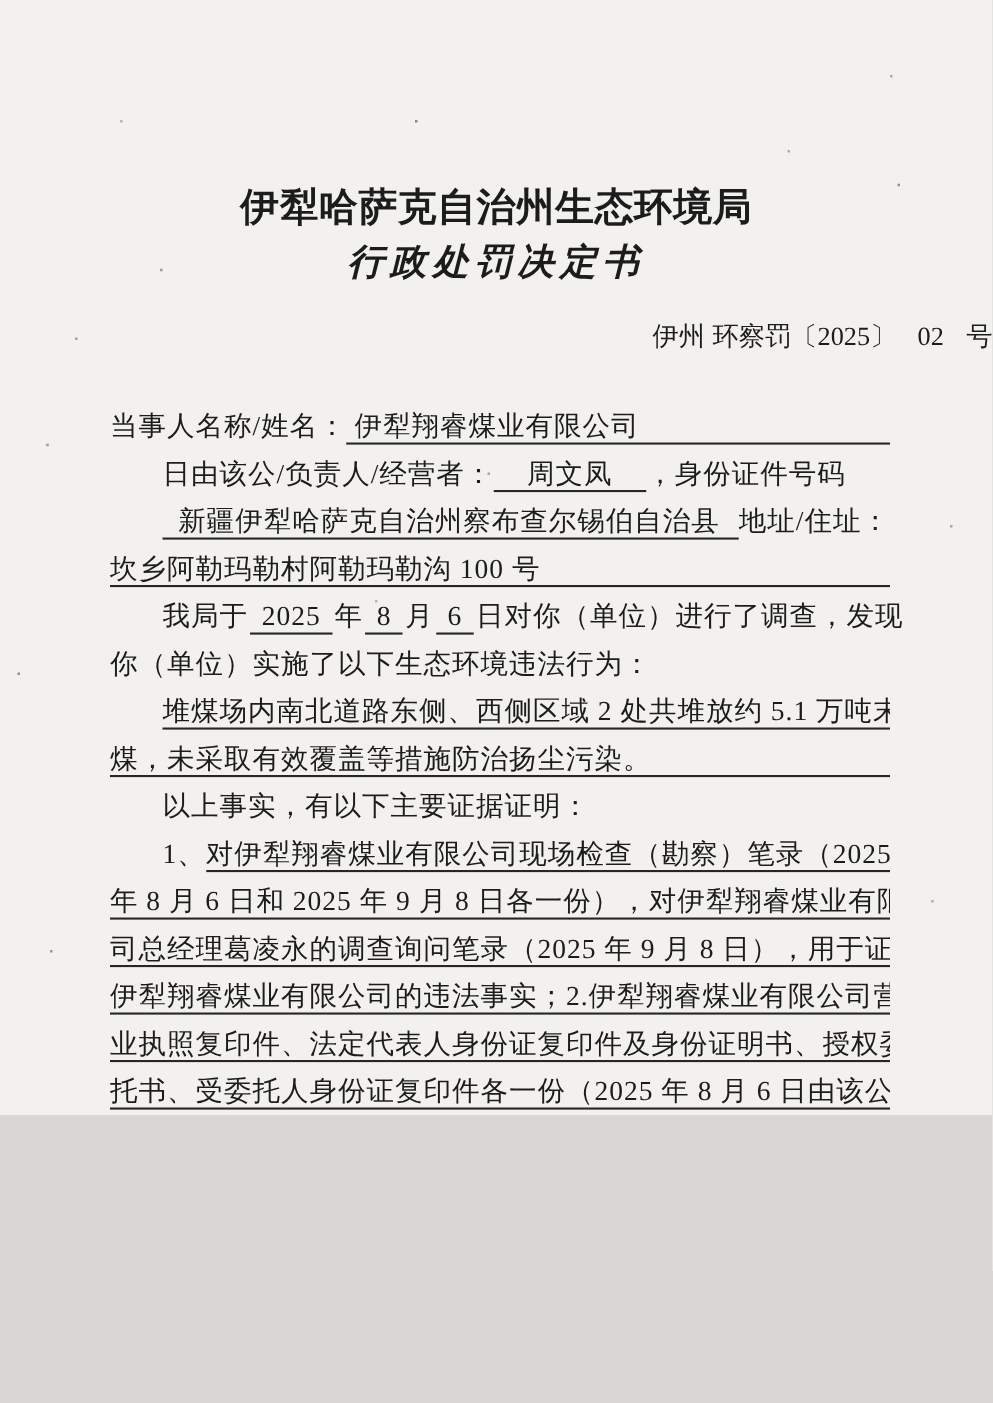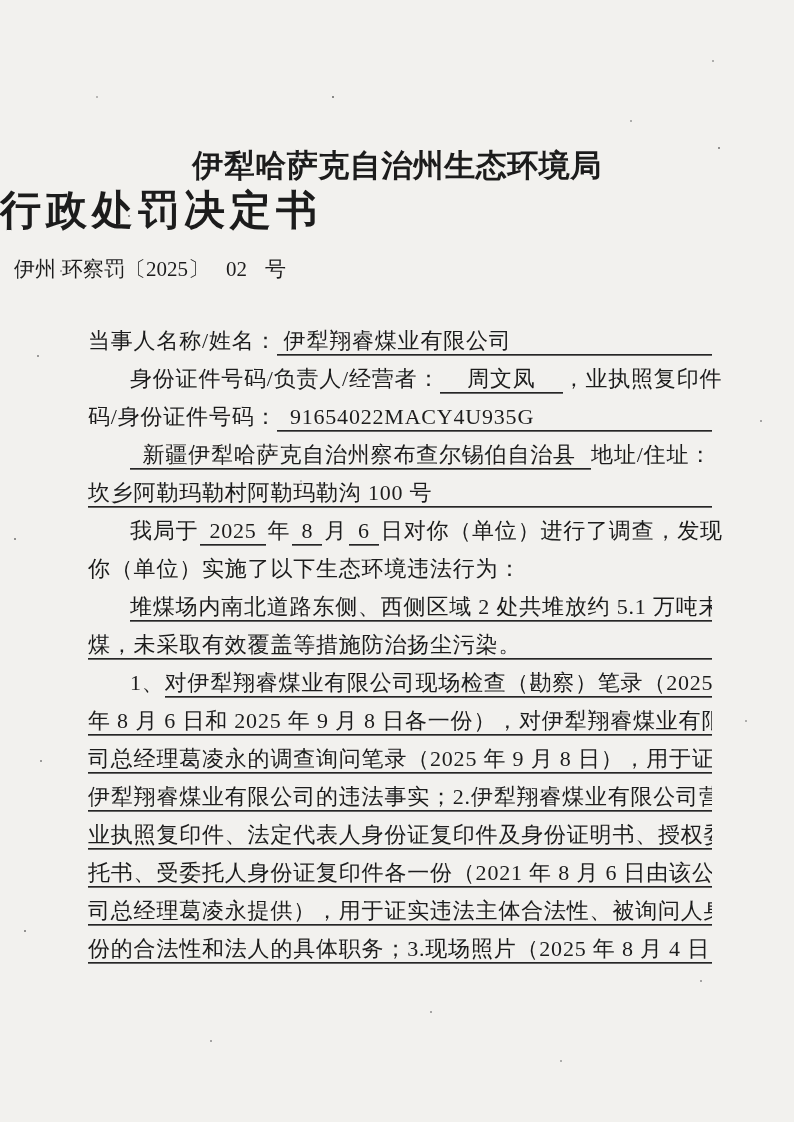--- a/index.html
+++ b/index.html
@@ -1,18 +1,18 @@
 <!DOCTYPE html>
 <html><head>
 <meta charset="utf-8">
 <style>
   html,body { margin:0; padding:0; background:#d8d7d5; }
   .page {
     position:relative;
-    width:794px; height:1122px;
+    width:794px; height:892px;
     margin:0 auto;
     background:#f2f1ee;
     box-sizing:border-box;
     padding-top:147px;
     font-family:"Liberation Serif","DejaVu Serif",serif;
     color:#1c1c1c;
     overflow:hidden;
   }
   
   .specks {
@@ -28,26 +28,27 @@
       210px 1040px 0 0 rgba(50,50,50,.4), 560px 1060px 0 0 rgba(50,50,50,.35),
       700px 980px 0 0 rgba(50,50,50,.4), 180px 640px 0 0 rgba(50,50,50,.3),
       745px 720px 0 0 rgba(50,50,50,.35), 430px 1011px 0 0 rgba(50,50,50,.4),
       96px 96px 0 0 rgba(50,50,50,.3), 300px 480px 0 0 rgba(50,50,50,.3);
   }
   .title1 {
     text-align:center; font-weight:bold;
     font-size:31px; line-height:38px; letter-spacing:0.5px;
   }
   .title2 {
-    font-weight:bold;
-    font-size:41px; line-height:40px; letter-spacing:5px;
+    text-align:center; font-weight:bold;
+    font-size:29px; line-height:40px; letter-spacing:5px;
     margin-top:5px;
+    font-style:italic;
   }
   .docline {
-    text-align:left; margin-top:24px;
+    text-align:right; margin-top:24px;
     font-size:21px; line-height:30px; white-space:pre;
   }
   .docline .du {
     background-image:linear-gradient(#2a2a2a,#2a2a2a);
     background-repeat:no-repeat;
     background-size:100% 1.6px;
     background-position:0 26.5px;
   }
   .du-agency { padding:0 6px 0 14px; }
   .du-num { padding:0 13px; margin-left:4px; }
@@ -79,30 +80,30 @@
   <div class="specks"></div>
 
   <div class="title1">伊犁哈萨克自治州生态环境局</div>
 
   <div class="title2">行政处罚决定书</div>
 
   <div class="docline"><span class="du du-agency">伊州</span><span>环察罚〔2025〕</span><span class="du du-num">02</span><span class="sp">号</span></div>
 
   <div class="body">
       <div class="line"><span class="seg">当事人名称/姓名：</span><span class="seg u fill"> 伊犁翔睿煤业有限公司</span></div>
-      <div class="line ind"><span class="seg">身份证件号码/负责人/经营者：</span><span class="seg u pad">周文凤</span><span class="seg">，业执照复印件</span></div>
-      <div class="line"><span class="seg">码/身份证件号码：</span><span class="seg u fill">  91654022MACY4U935G</span></div>
+      <div class="line ind"><span class="seg">日由该公/负责人/经营者：</span><span class="seg u pad">周文凤</span><span class="seg">，身份证件号码</span></div>
       <div class="line ind"><span class="seg u fill">  新疆伊犁哈萨克自治州察布查尔锡伯自治县</span><span class="seg">地址/住址：</span></div>
       <div class="line"><span class="seg u fill">坎乡阿勒玛勒村阿勒玛勒沟 100 号</span></div>
       <div class="line ind"><span class="seg">我局于</span><span class="seg u pads">2025</span><span class="seg">年</span><span class="seg u pads">8</span><span class="seg">月</span><span class="seg u pads">6</span><span class="seg">日对你（单位）进行了调查，发现</span></div>
       <div class="line"><span class="seg">你（单位）实施了以下生态环境违法行为：</span></div>
       <div class="line ind"><span class="seg u fill">堆煤场内南北道路东侧、西侧区域 2 处共堆放约 5.1 万吨末</span></div>
       <div class="line"><span class="seg u fill">煤，未采取有效覆盖等措施防治扬尘污染。</span></div>
+      <div class="line ind"><span class="seg">以上事实，有以下主要证据证明：</span></div>
       <div class="line ind"><span class="seg">1、</span><span class="seg u fill">对伊犁翔睿煤业有限公司现场检查（勘察）笔录（2025</span></div>
       <div class="line"><span class="seg u fill">年 8 月 6 日和 2025 年 9 月 8 日各一份），对伊犁翔睿煤业有限公</span></div>
       <div class="line"><span class="seg u fill">司总经理葛凌永的调查询问笔录（2025 年 9 月 8 日），用于证实</span></div>
       <div class="line"><span class="seg u fill">伊犁翔睿煤业有限公司的违法事实；2.伊犁翔睿煤业有限公司营</span></div>
       <div class="line"><span class="seg u fill">业执照复印件、法定代表人身份证复印件及身份证明书、授权委</span></div>
-      <div class="line"><span class="seg u fill">托书、受委托人身份证复印件各一份（2021 年 8 月 6 日由该公</span></div>
+      <div class="line"><span class="seg u fill">托书、受委托人身份证复印件各一份（2025 年 8 月 6 日由该公</span></div>
       <div class="line"><span class="seg u fill">司总经理葛凌永提供），用于证实违法主体合法性、被询问人身</span></div>
       <div class="line"><span class="seg u fill">份的合法性和法人的具体职务；3.现场照片（2025 年 8 月 4 日 2</span></div>
     </div>
 </div>
 
 </body></html>

